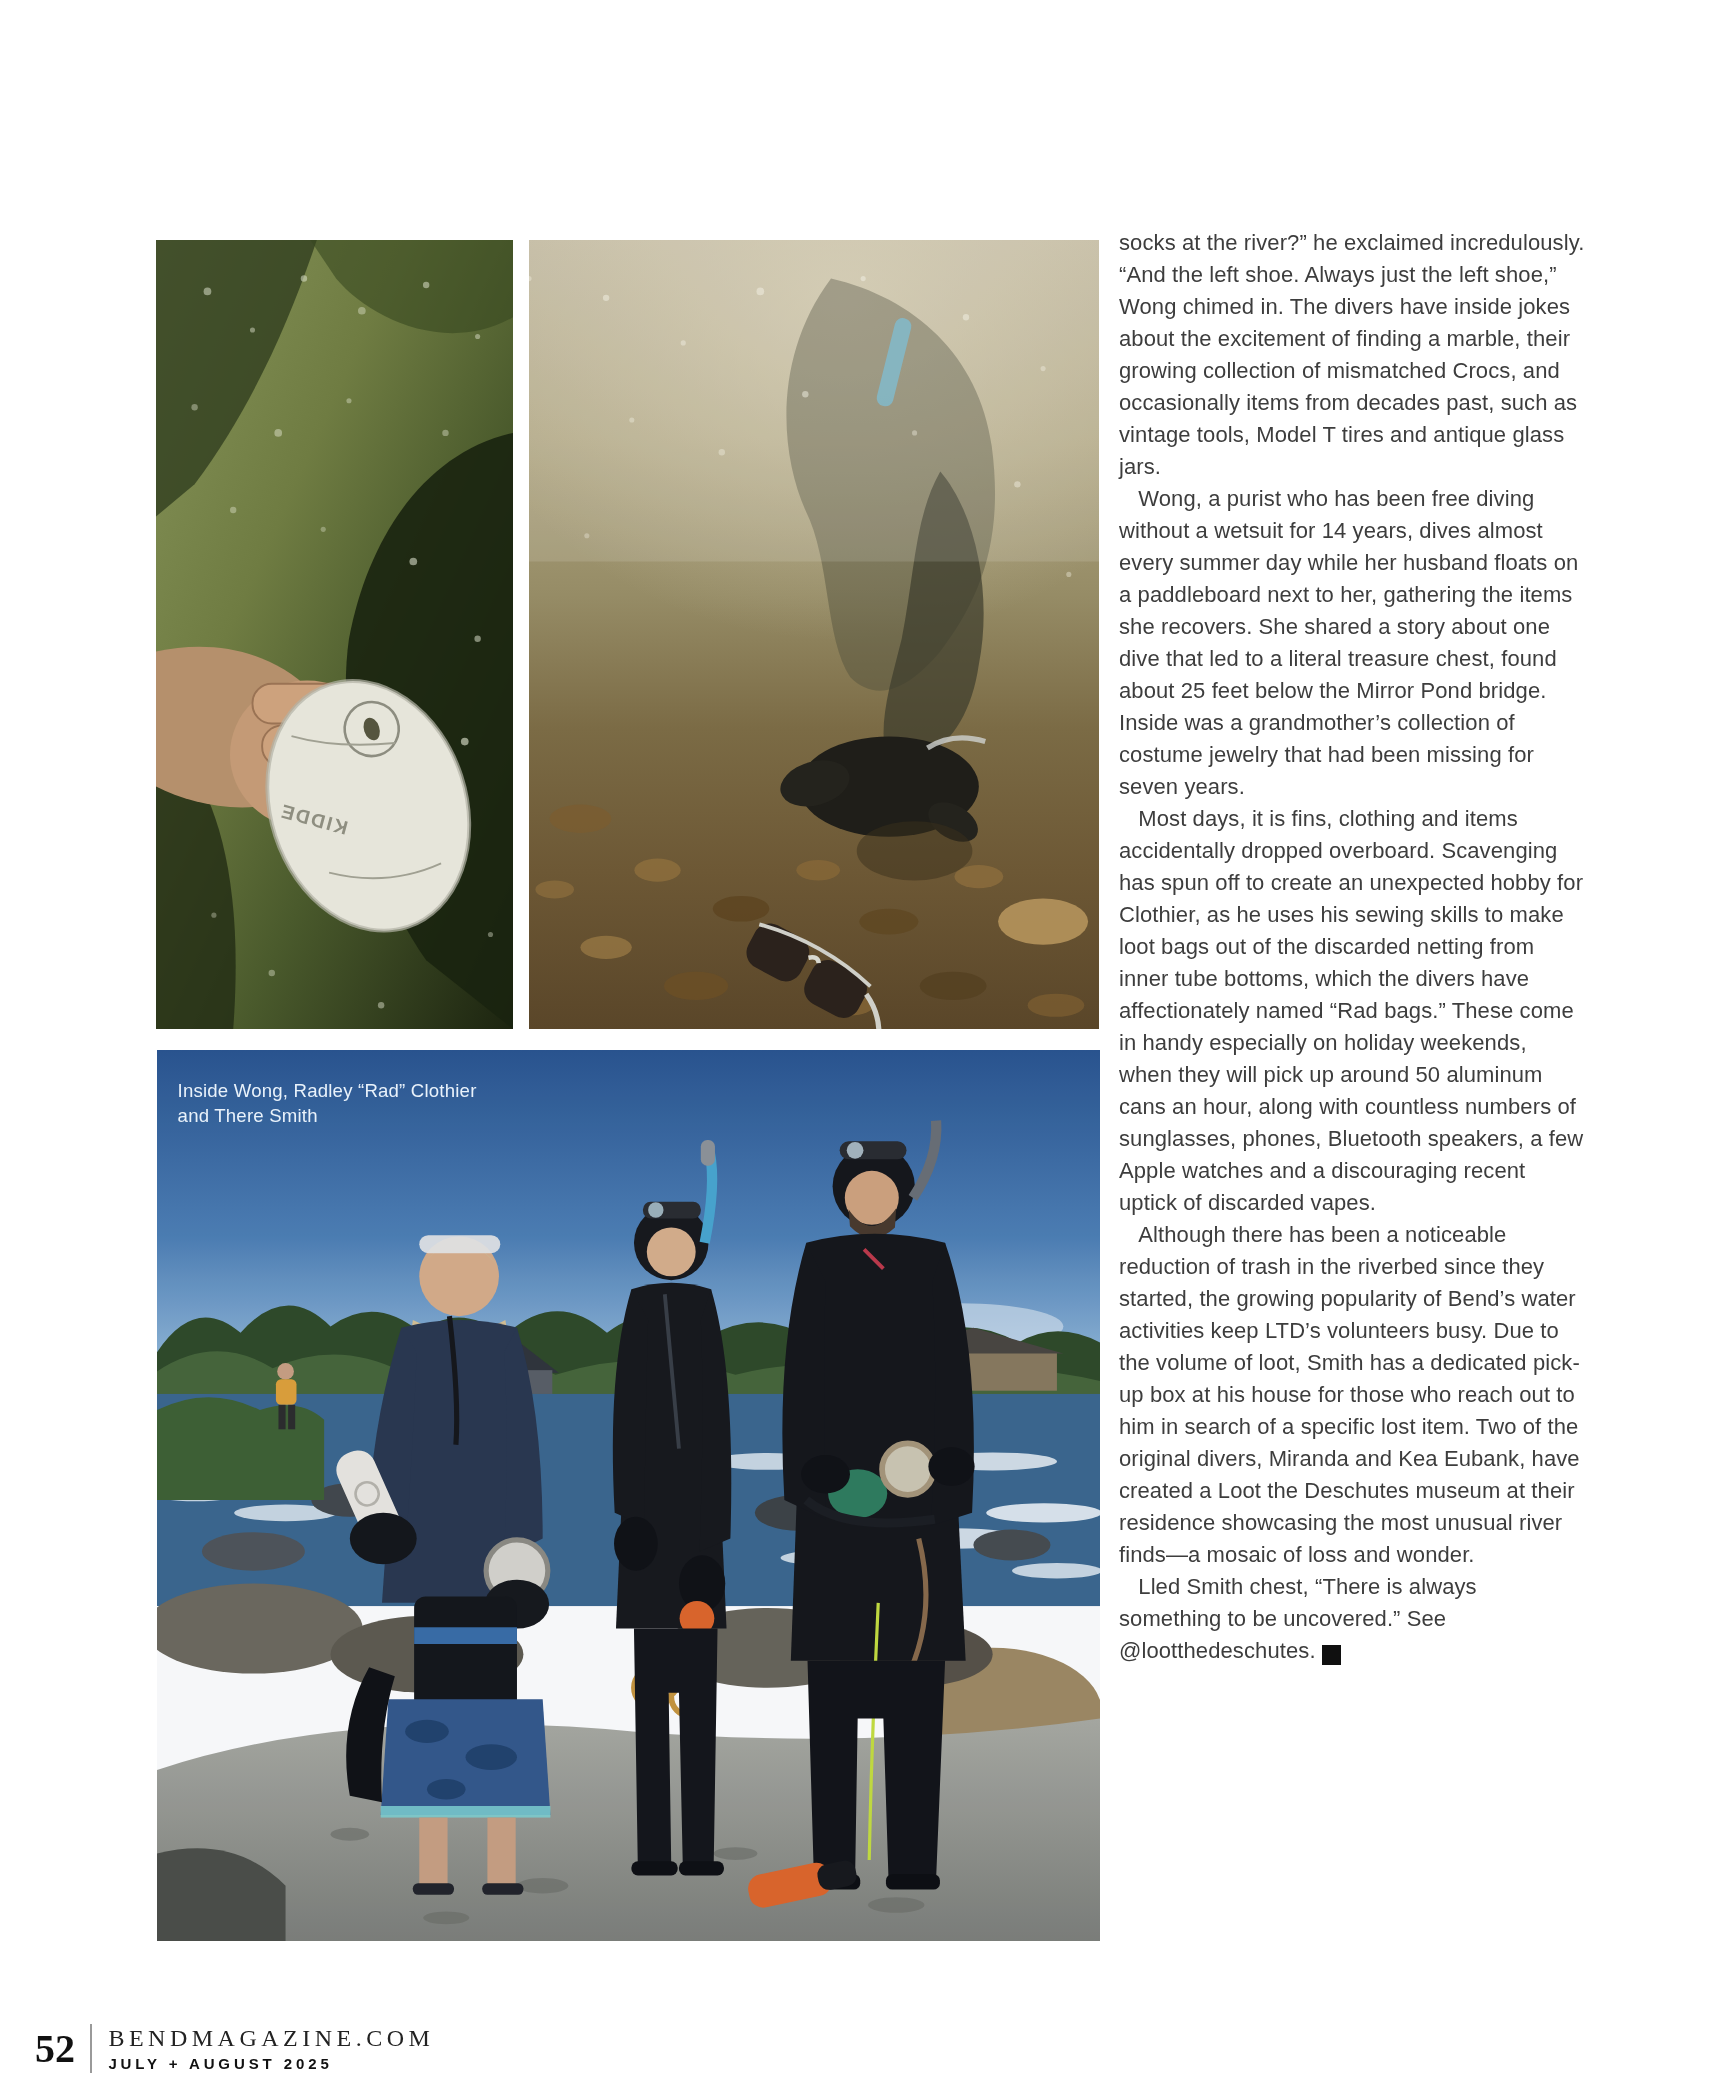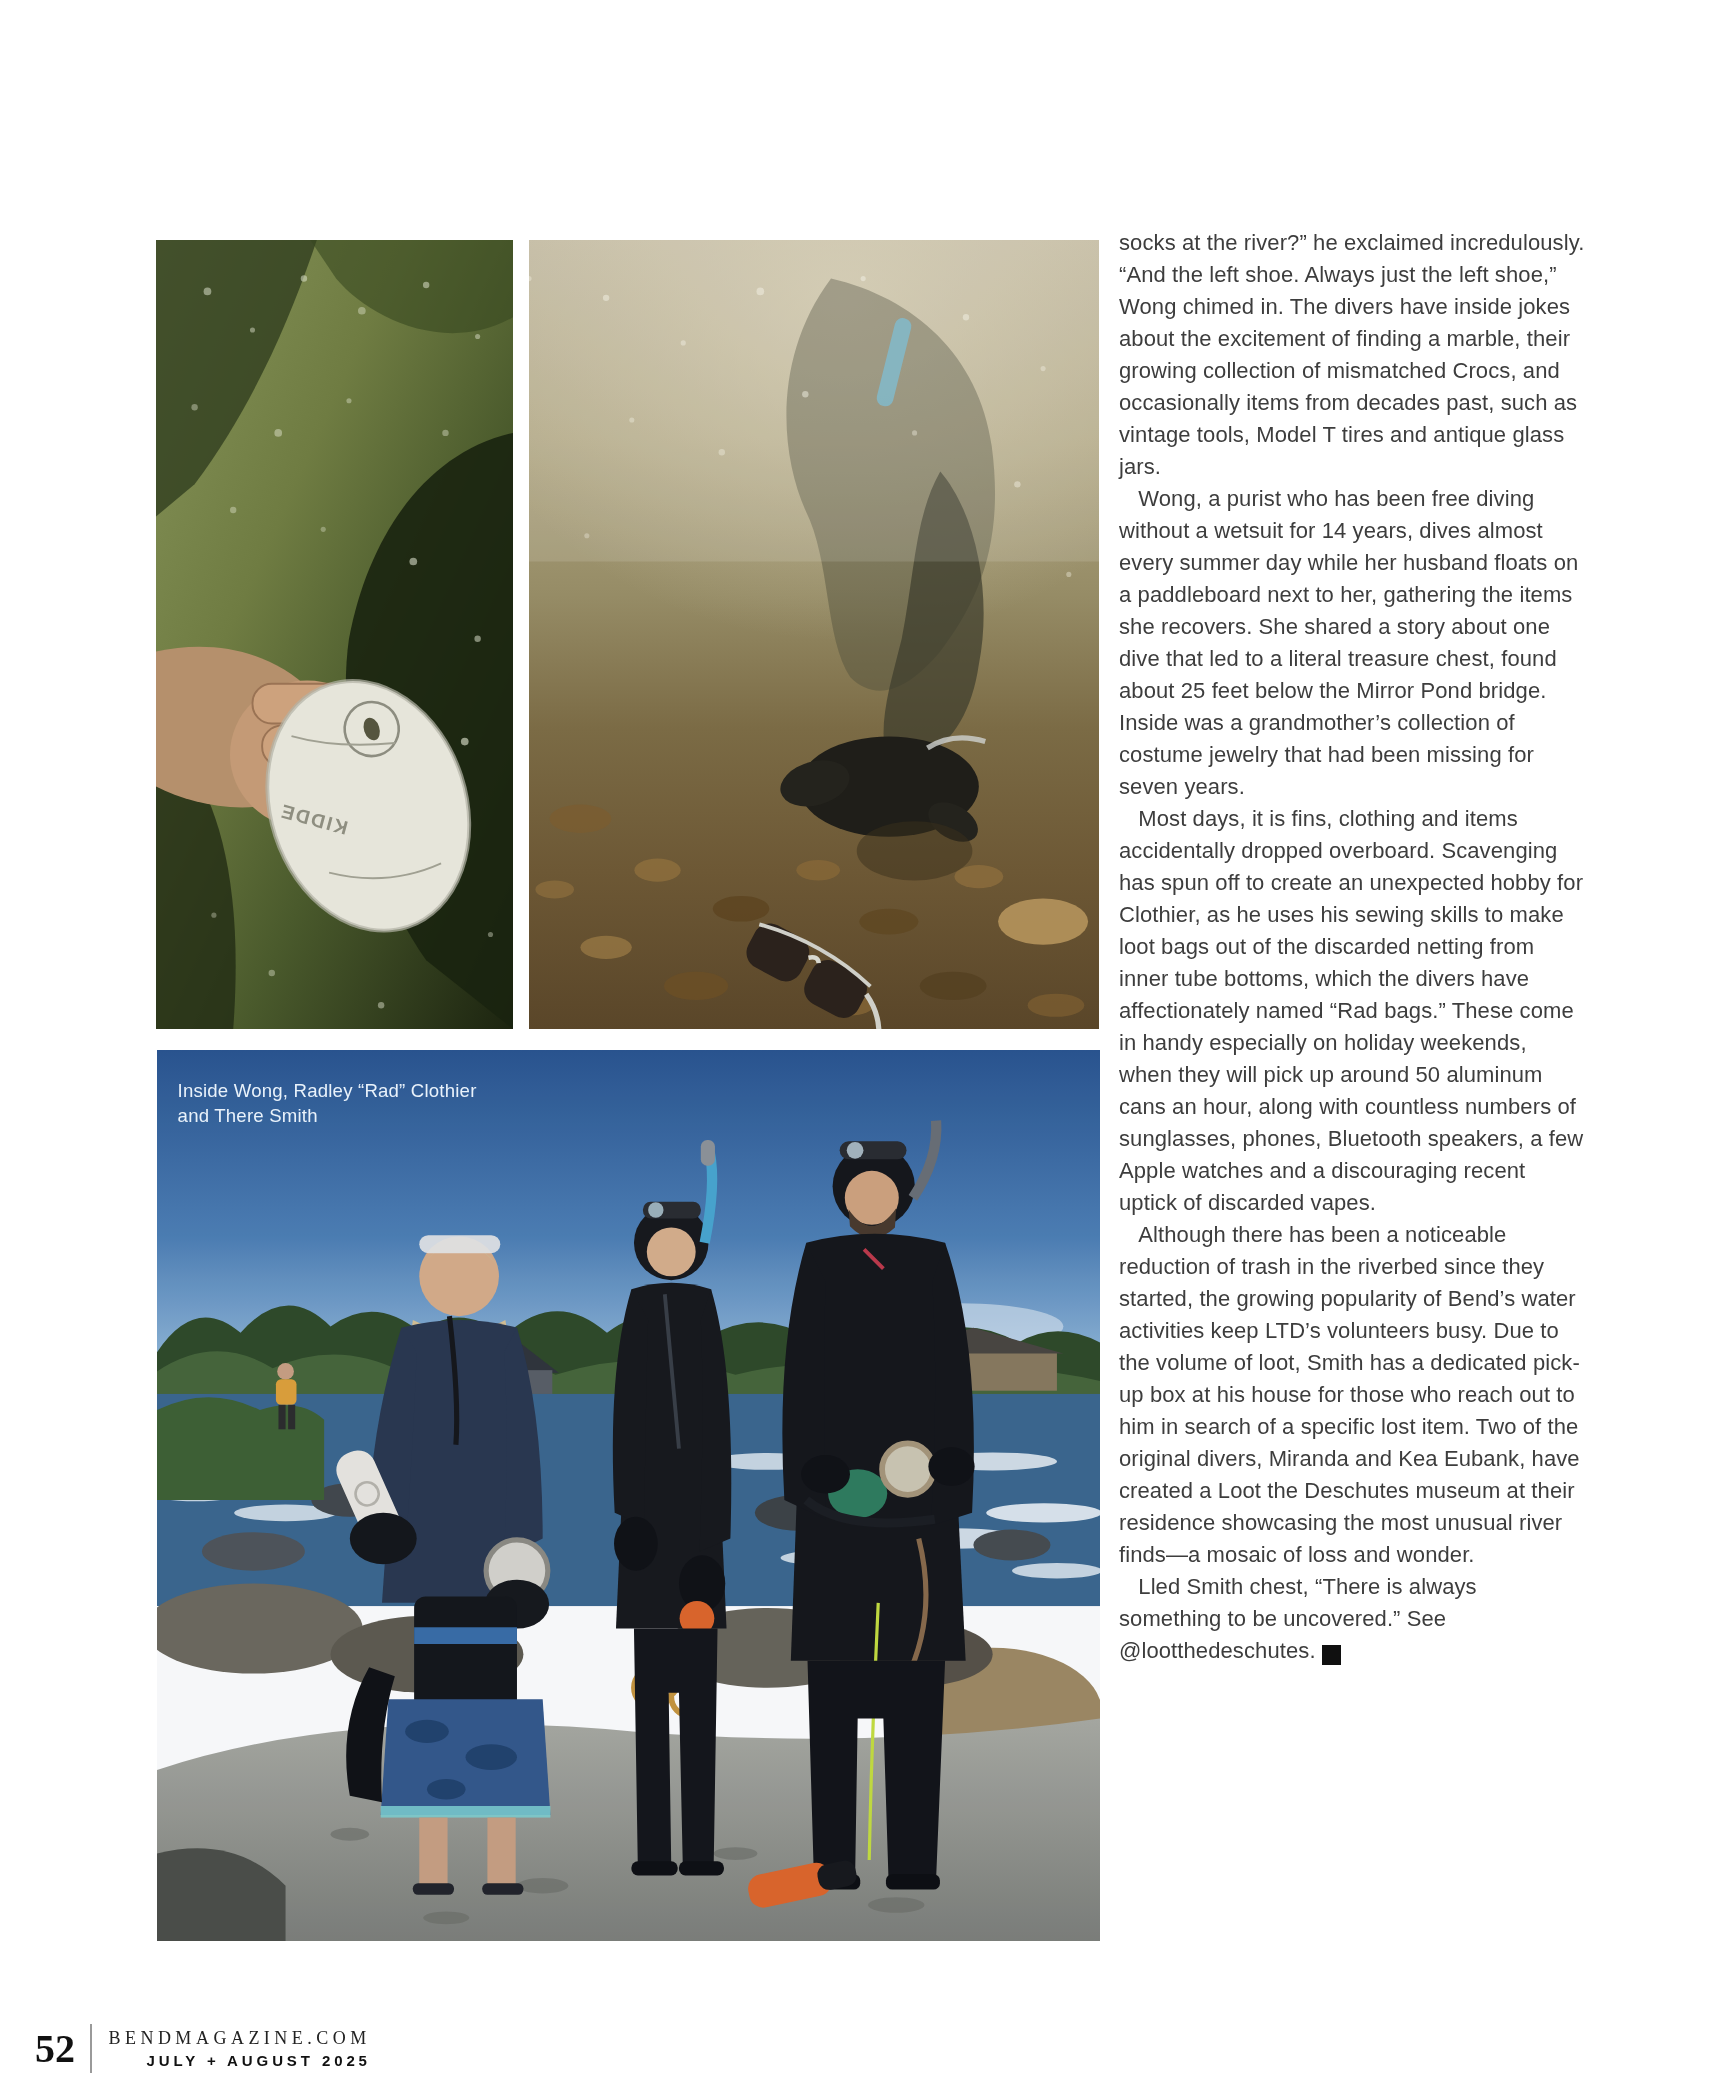--- a/index.html
+++ b/index.html
@@ -24,23 +24,23 @@
   .article p.ind{text-indent:19.3px;}
   .it{}
   .endmark{display:inline-block;width:18.6px;height:20.6px;background:#101010;color:#ffffff;
            font-weight:bold;font-size:15.4px;line-height:20.6px;text-align:center;
            margin-left:6.4px;vertical-align:-1.9px;font-family:"Liberation Serif", serif;}
 
   .footer{position:absolute;left:35px;top:2024px;display:flex;align-items:center;}
   .pageno{font-size:40px;font-weight:bold;color:#111111;letter-spacing:0px;font-family:Liberation Serif, serif;}
   .fdiv{width:1.3px;height:49px;background:#9a9a9a;margin:0 16.7px 0 15.4px;}
   .fmeta{display:flex;flex-direction:column;justify-content:center;}
-  .fsite{font-family:"Liberation Serif", serif;font-size:18px;letter-spacing:4.5px;
+  .fsite{font-family:"Liberation Serif", serif;font-size:24px;letter-spacing:4.5px;
          color:#222222;}
-  .fissue{font-size:15px;font-weight:bold;letter-spacing:3.9px;color:#111111;margin-top:3.9px;text-align:right;}
+  .fissue{font-size:15px;font-weight:bold;letter-spacing:3.9px;color:#111111;margin-top:3.9px;}
 </style>
 </head>
 <body>
 
 <div class="page">
 
   <figure class="ph-tl">
     <svg viewBox="0 0 555 1227" preserveAspectRatio="none">
       <defs>
         <linearGradient id="g1" x1="0" y1="0" x2="1" y2="1">

